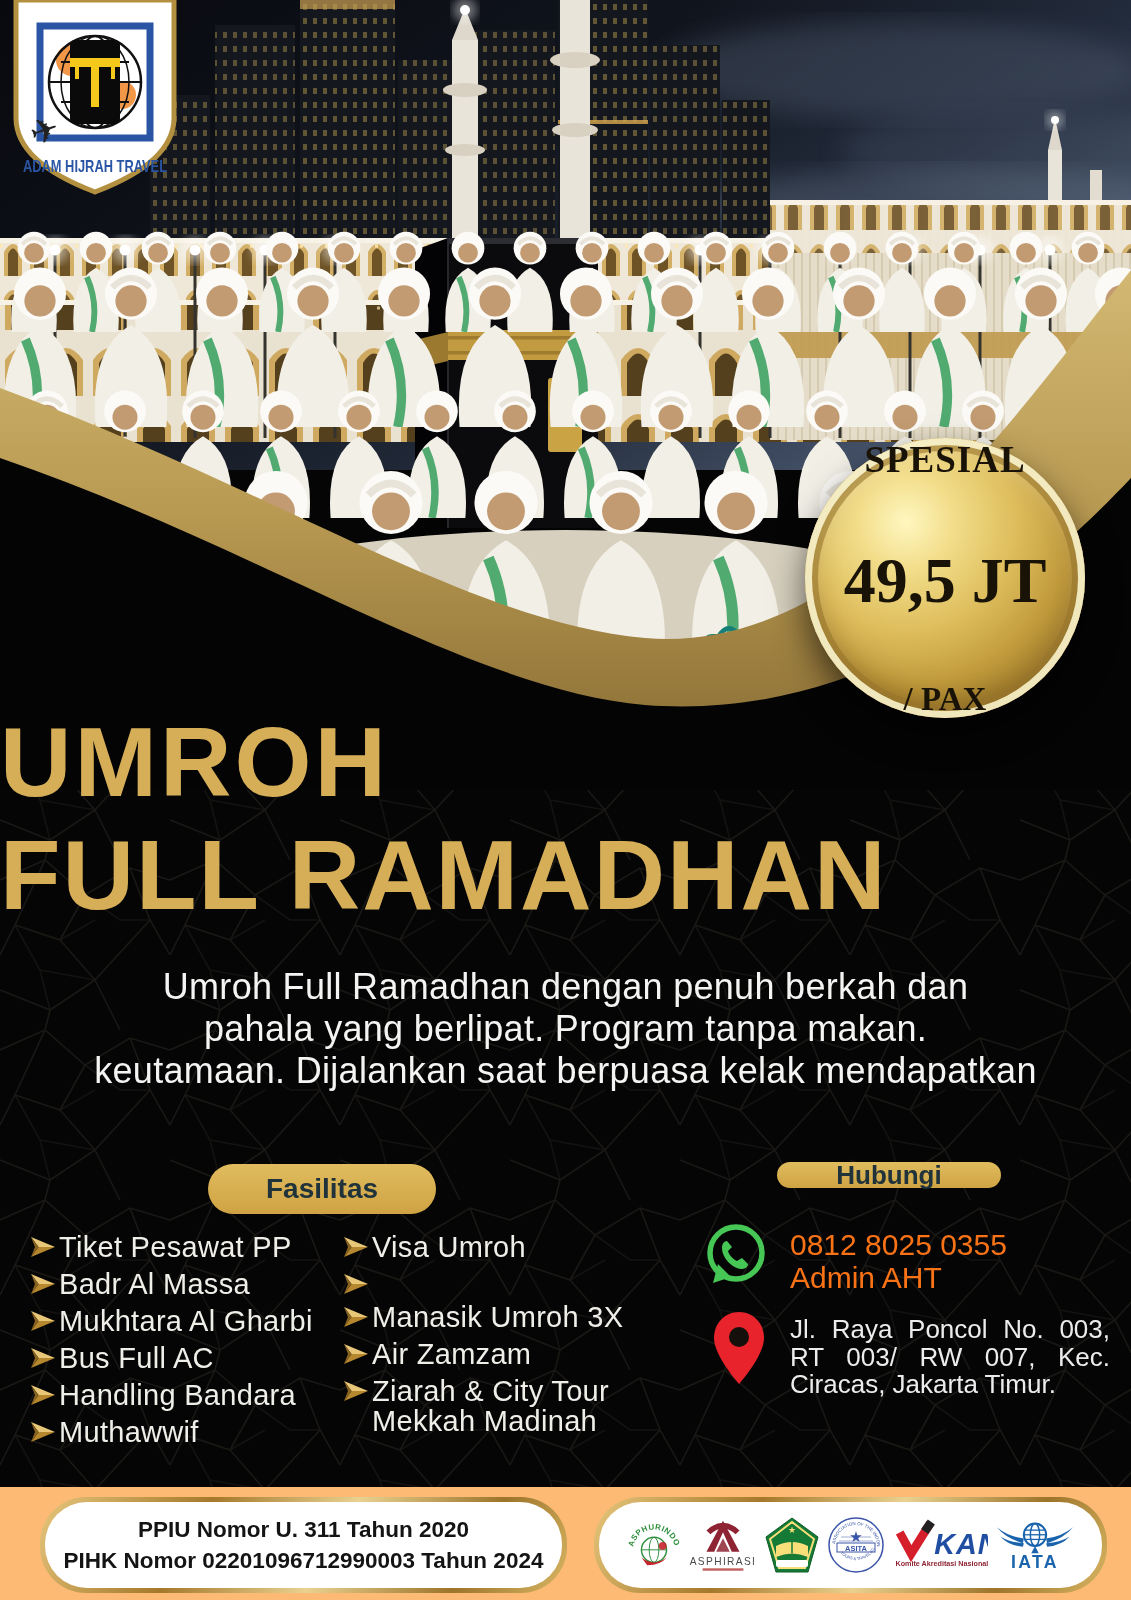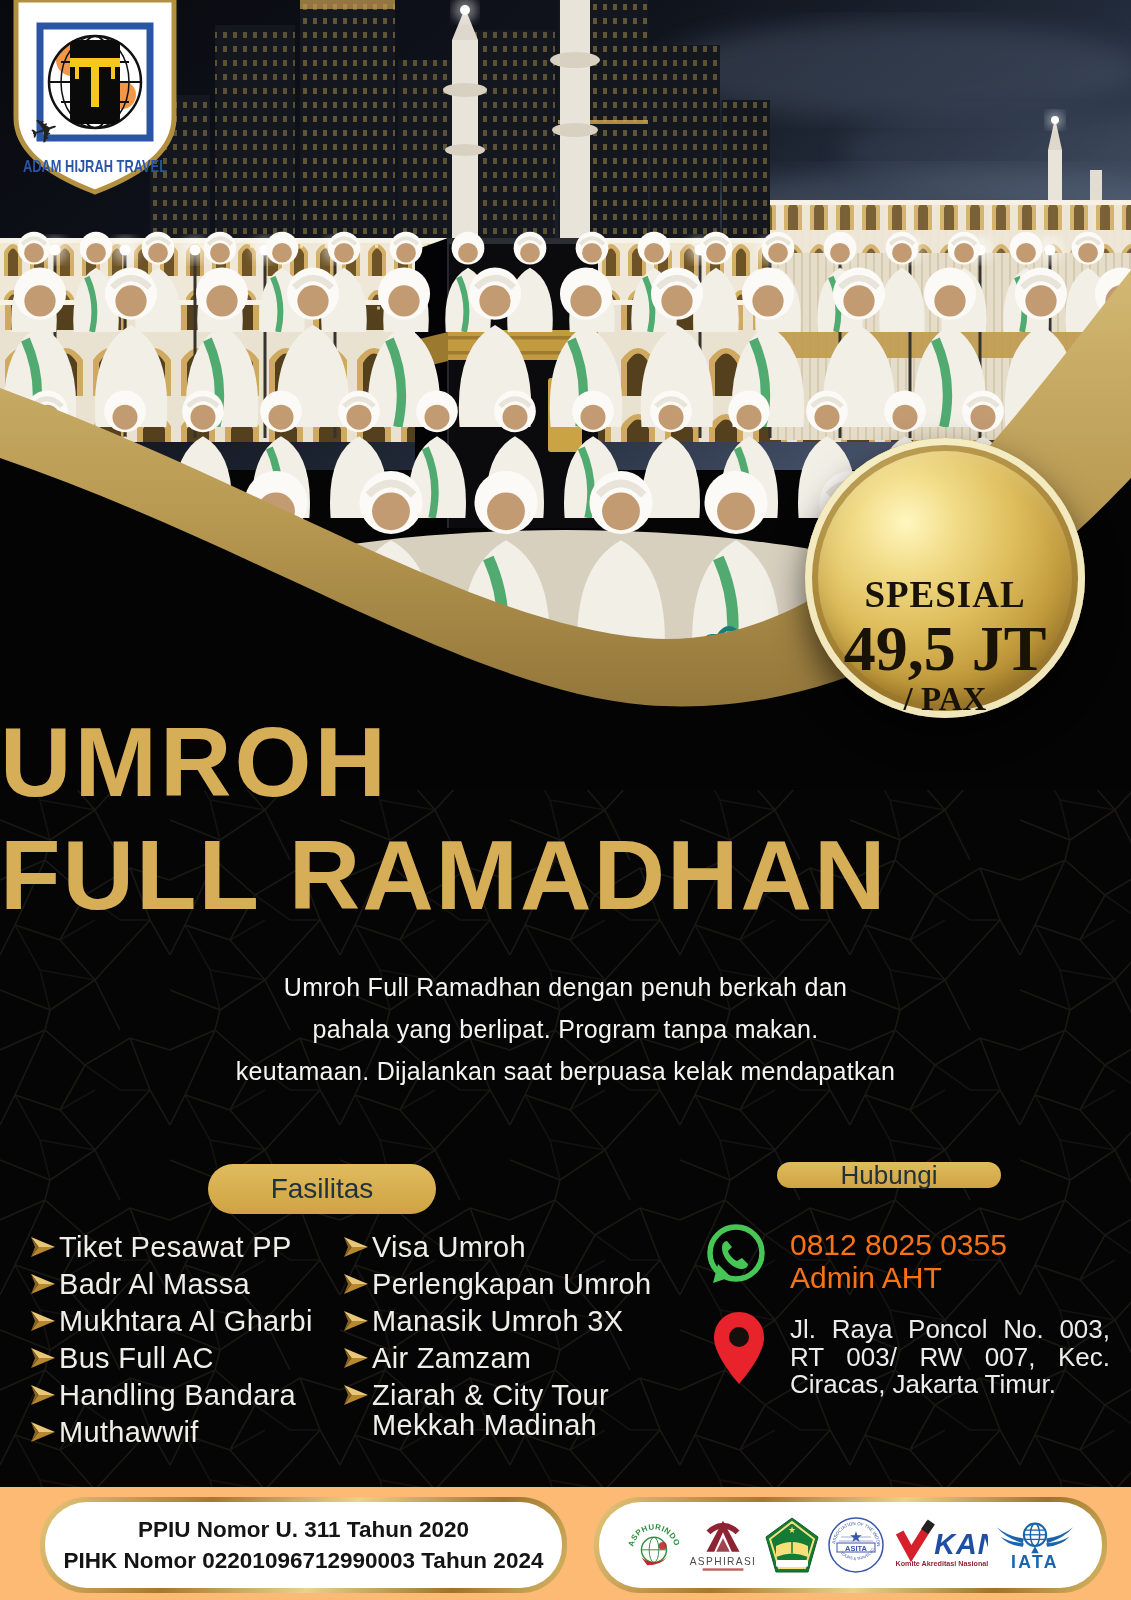--- a/index.html
+++ b/index.html
@@ -6,34 +6,34 @@
   .poster{position:relative;width:1131px;height:1600px;background:#050505;overflow:hidden;
           font-family:"Liberation Sans","DejaVu Sans",sans-serif;}
   .bg-pattern{position:absolute;left:0;top:690px;opacity:.55;}
   .photo{position:absolute;left:0;top:0;}
   .shield{position:absolute;left:10px;top:0;}
   .badge{position:absolute;left:805px;top:438px;width:280px;height:280px;border-radius:50%;
     background:radial-gradient(circle at 36% 30%,#fff7c0 0%,#f2dd8a 18%,#dfbf5e 40%,#c29b3c 62%,#97752a 85%,#7a5c1e 100%);
     box-shadow:0 16px 34px rgba(0,0,0,.6),inset 0 0 0 7px rgba(255,250,214,.85),
        inset 0 0 0 13px rgba(151,117,42,.6),inset 0 10px 26px rgba(255,255,255,.35),
        inset 0 -14px 30px rgba(96,68,14,.55);
-    display:flex;flex-direction:column;align-items:center;justify-content:flex-end;gap:0;
+    display:flex;flex-direction:column;align-items:center;justify-content:space-between;gap:0;
     color:#191307;font-family:"Liberation Serif","DejaVu Serif",serif;text-align:center;}
   .badge-l1{font-size:37px;font-weight:bold;letter-spacing:1px;}
   .badge-price{font-size:64px;font-weight:bold;line-height:1.02;}
   .badge-unit{font-size:33px;font-weight:bold;}
   .title{position:absolute;left:0;width:100%;text-align:left;color:#d6ae57;
     font-family:Liberation Sans, sans-serif;font-weight:bold;margin:0;}
   .title1{top:705px;font-size:99px;letter-spacing:3px;}
   .title2{top:818px;font-size:99px;letter-spacing:2px;}
   .desc{position:absolute;left:0;top:966px;width:100%;text-align:center;color:#f4f4f2;
-    font-size:25px;line-height:42px;letter-spacing:.3px;font-weight:400;}
+    font-size:36px;line-height:42px;letter-spacing:.3px;font-weight:400;}
   .pill{position:absolute;background:linear-gradient(180deg,#e0bc5e,#cfa343);
     border-radius:28px;display:flex;align-items:center;justify-content:center;
-    color:#20333a;font-weight:normal;}
+    color:#20333a;font-weight:bold;}
   .pill-fas{left:208px;top:1164px;width:228px;height:50px;font-size:28px;}
   .pill-hub{left:777px;top:1162px;width:224px;height:26px;font-size:26px;}
   .col{position:absolute;top:1232px;display:flex;flex-direction:column;}
   .col1{left:30px;width:315px;}
   .col2{left:343px;width:330px;}
   .li{display:flex;gap:3px;margin-bottom:7px;color:#efeee8;font-size:29px;line-height:30px;letter-spacing:.3px;}
   .li .blt{flex:0 0 auto;margin-top:4px;}
   .wa-icon{position:absolute;left:700px;top:1220px;}
   .phone-block{position:absolute;left:790px;top:1228px;color:#f97316;font-size:30px;line-height:33px;}
   .pin-icon{position:absolute;left:712px;top:1310px;}
@@ -415,21 +415,20 @@
           <polygon points="1,1 8.5,11 1,21 5,11" fill="#8a6420"></polygon>
         </svg>
       <span>Visa Umroh</span>
       </div>
     <div class="li">
       <svg class="blt" width="26" height="22" viewBox="0 0 26 22">
           <polygon points="1,1 25,11 8.5,11" fill="#e8c878"></polygon>
           <polygon points="1,21 25,11 8.5,11" fill="#b5872f"></polygon>
           <polygon points="1,1 8.5,11 1,21 5,11" fill="#8a6420"></polygon>
         </svg>
-      <span>Perlengkapan Umroh</span>
       </div>
     <div class="li">
       <svg class="blt" width="26" height="22" viewBox="0 0 26 22">
           <polygon points="1,1 25,11 8.5,11" fill="#e8c878"></polygon>
           <polygon points="1,21 25,11 8.5,11" fill="#b5872f"></polygon>
           <polygon points="1,1 8.5,11 1,21 5,11" fill="#8a6420"></polygon>
         </svg>
       <span>Manasik Umroh 3X</span>
       </div>
     <div class="li">

